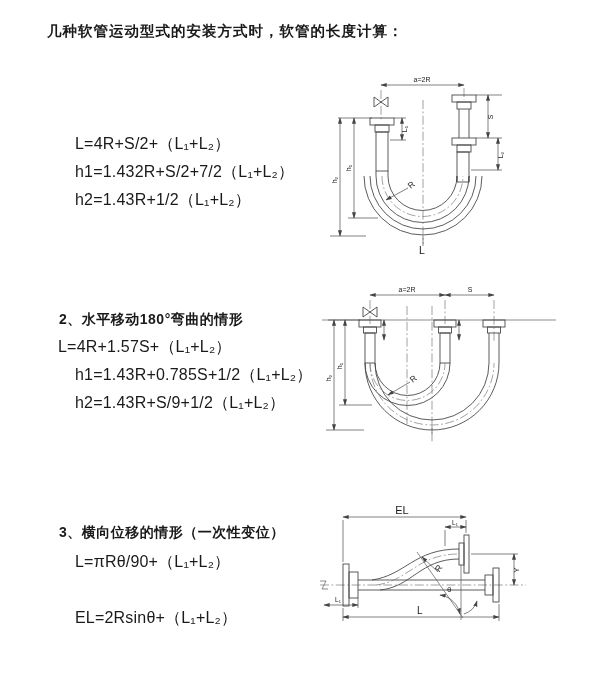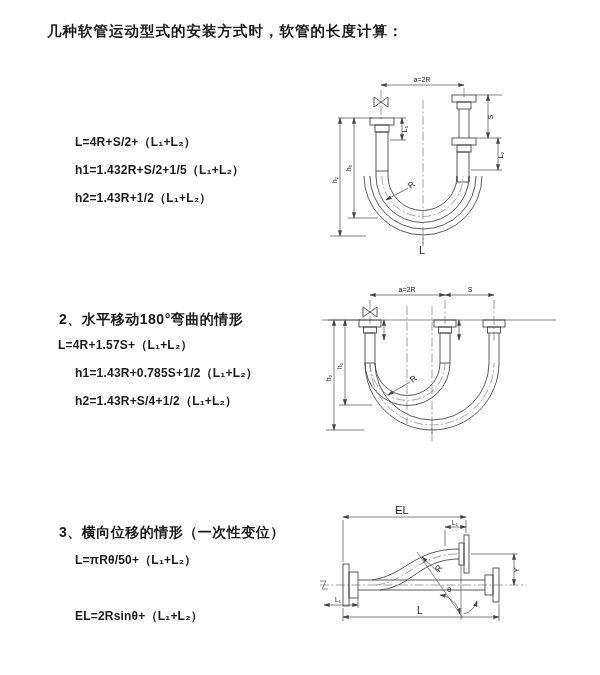--- a/index.html
+++ b/index.html
@@ -3,48 +3,48 @@
 <meta charset="utf-8">
 <style>
   html,body{margin:0;padding:0;background:#fff;}
   .page{
     position:relative;width:600px;height:644px;background:#ffffff;overflow:hidden;
     font-family:"Liberation Sans","DejaVu Sans",sans-serif;color:#1a1a1a;margin-left:12px;
   }
   .abs{position:absolute;white-space:nowrap;}
   .title{font-size:14.5px;font-weight:bold;letter-spacing:1px;}
   .heading{font-size:14px;font-weight:bold;letter-spacing:0.5px;}
-  .formula{font-size:12px;font-weight:bold;letter-spacing:0.2px;}
+  .formula{font-size:16px;font-weight:normal;letter-spacing:0.2px;}
   svg{position:absolute;overflow:visible;}
   svg text{fill:#1a1a1a;font-family:"Liberation Sans","DejaVu Sans",sans-serif;}
   .dln{stroke:#4a4a4a;stroke-width:0.9;fill:none;}
   .thin{stroke:#5a5a5a;stroke-width:0.7;fill:none;}
   .cl{stroke:#7a7a7a;stroke-width:0.7;fill:none;stroke-dasharray:9 2.5 1.8 2.5;}
   .dim{stroke:#4a4a4a;stroke-width:0.7;fill:none;}
   .lbl{font-size:7px;}
   .lblb{font-size:10.5px;}
 </style>
 </head>
 <body>
 
 <div class="page">
 
   <div class="abs title" style="left:35px;top:22px;">几种软管运动型式的安装方式时，软管的长度计算：</div>
 
   <div class="abs formula" style="left:63px;top:134px;">L=4R+S/2+（L₁+L₂）</div>
-  <div class="abs formula" style="left:63px;top:162px;">h1=1.432R+S/2+1/5（L₁+L₂）</div>
+  <div class="abs formula" style="left:63px;top:162px;">h1=1.432R+S/2+7/2（L₁+L₂）</div>
   <div class="abs formula" style="left:63px;top:190px;">h2=1.43R+1/2（L₁+L₂）</div>
 
   <div class="abs heading" style="left:47px;top:311px;">2、水平移动180°弯曲的情形</div>
   <div class="abs formula" style="left:46px;top:337px;">L=4R+1.57S+（L₁+L₂）</div>
   <div class="abs formula" style="left:63px;top:365px;">h1=1.43R+0.785S+1/2（L₁+L₂）</div>
-  <div class="abs formula" style="left:63px;top:393px;">h2=1.43R+S/4+1/2（L₁+L₂）</div>
+  <div class="abs formula" style="left:63px;top:393px;">h2=1.43R+S/9+1/2（L₁+L₂）</div>
 
   <div class="abs heading" style="left:47px;top:524px;">3、横向位移的情形（一次性变位）</div>
-  <div class="abs formula" style="left:63px;top:552px;">L=πRθ/50+（L₁+L₂）</div>
+  <div class="abs formula" style="left:63px;top:552px;">L=πRθ/90+（L₁+L₂）</div>
   <div class="abs formula" style="left:63px;top:608px;">EL=2Rsinθ+（L₁+L₂）</div>
 
   <svg style="left:302px;top:70px;" width="268" height="190" viewBox="0 0 268 190">
     <defs>
       <marker id="ar1" viewBox="0 0 10 10" refX="9" refY="5" markerWidth="9" markerHeight="9" orient="auto-start-reverse">
         <path d="M0,1.8 L10,5 L0,8.2 Z" fill="#444"></path>
       </marker>
       <pattern id="bp1" width="3.5" height="3.5" patternUnits="userSpaceOnUse">
         <path d="M0,3.5 L3.5,0 M0,0 L3.5,3.5" stroke="#8a8a8a" stroke-width="0.5"></path>
       </pattern>

